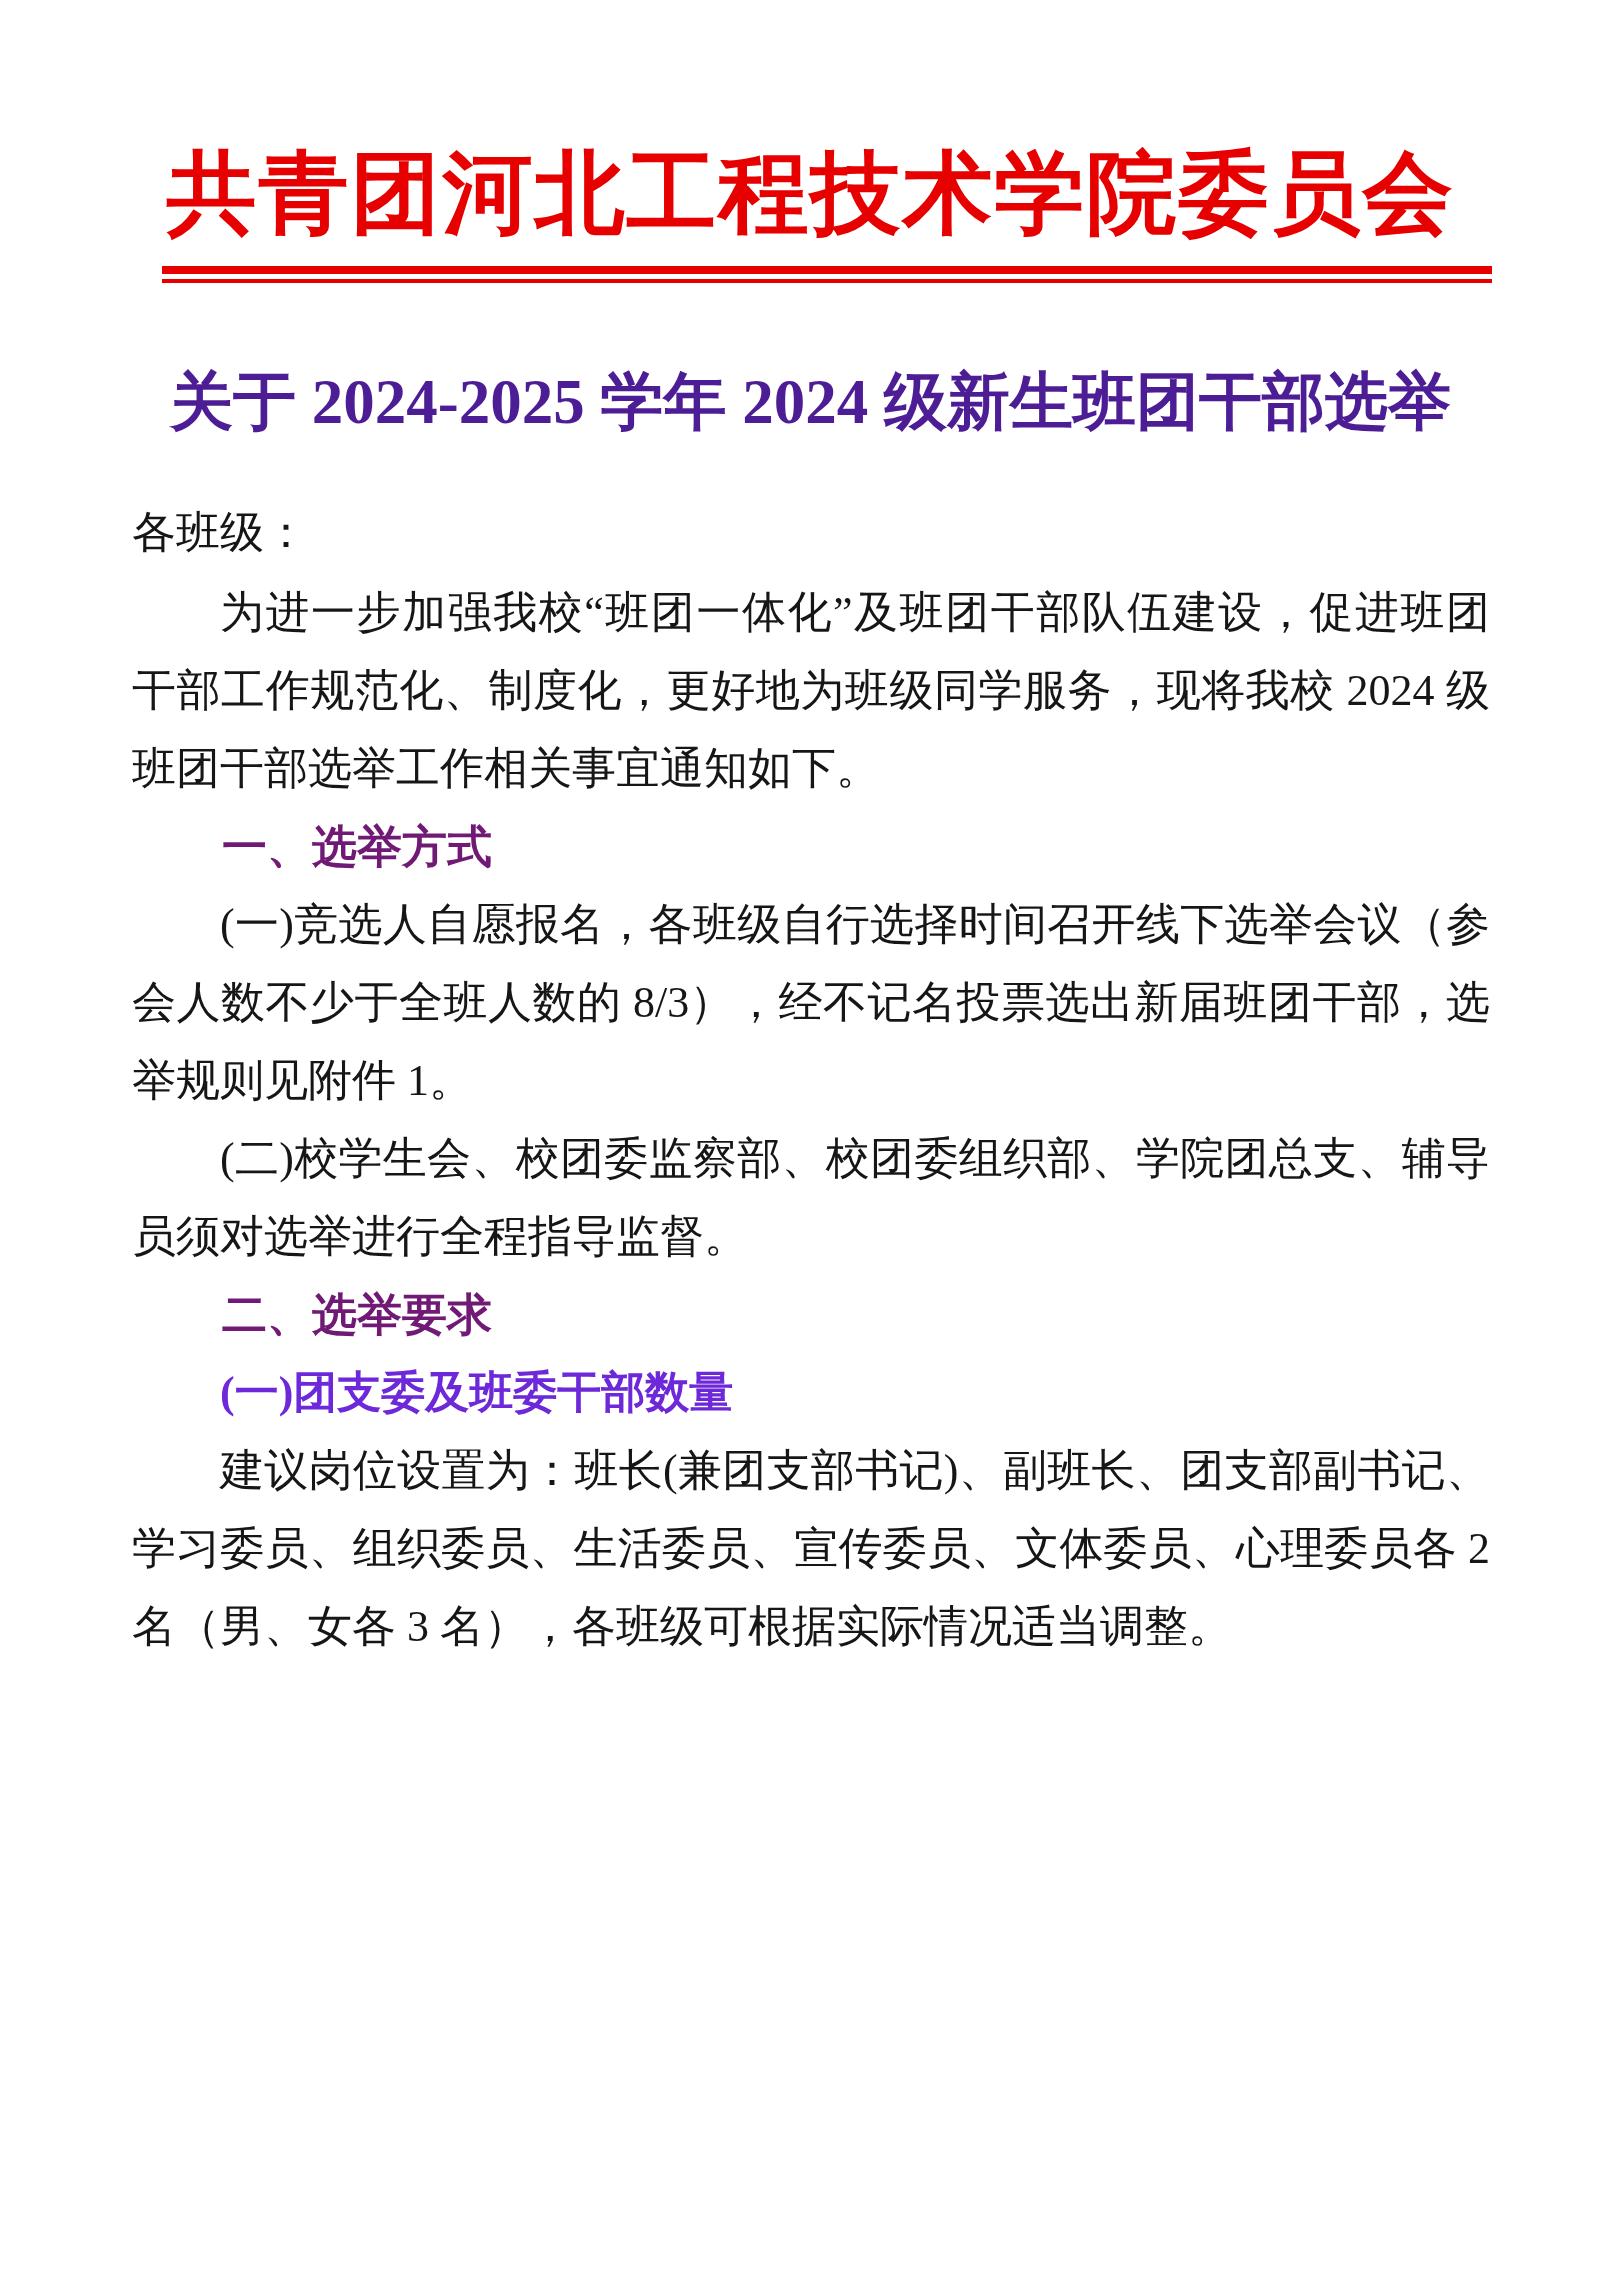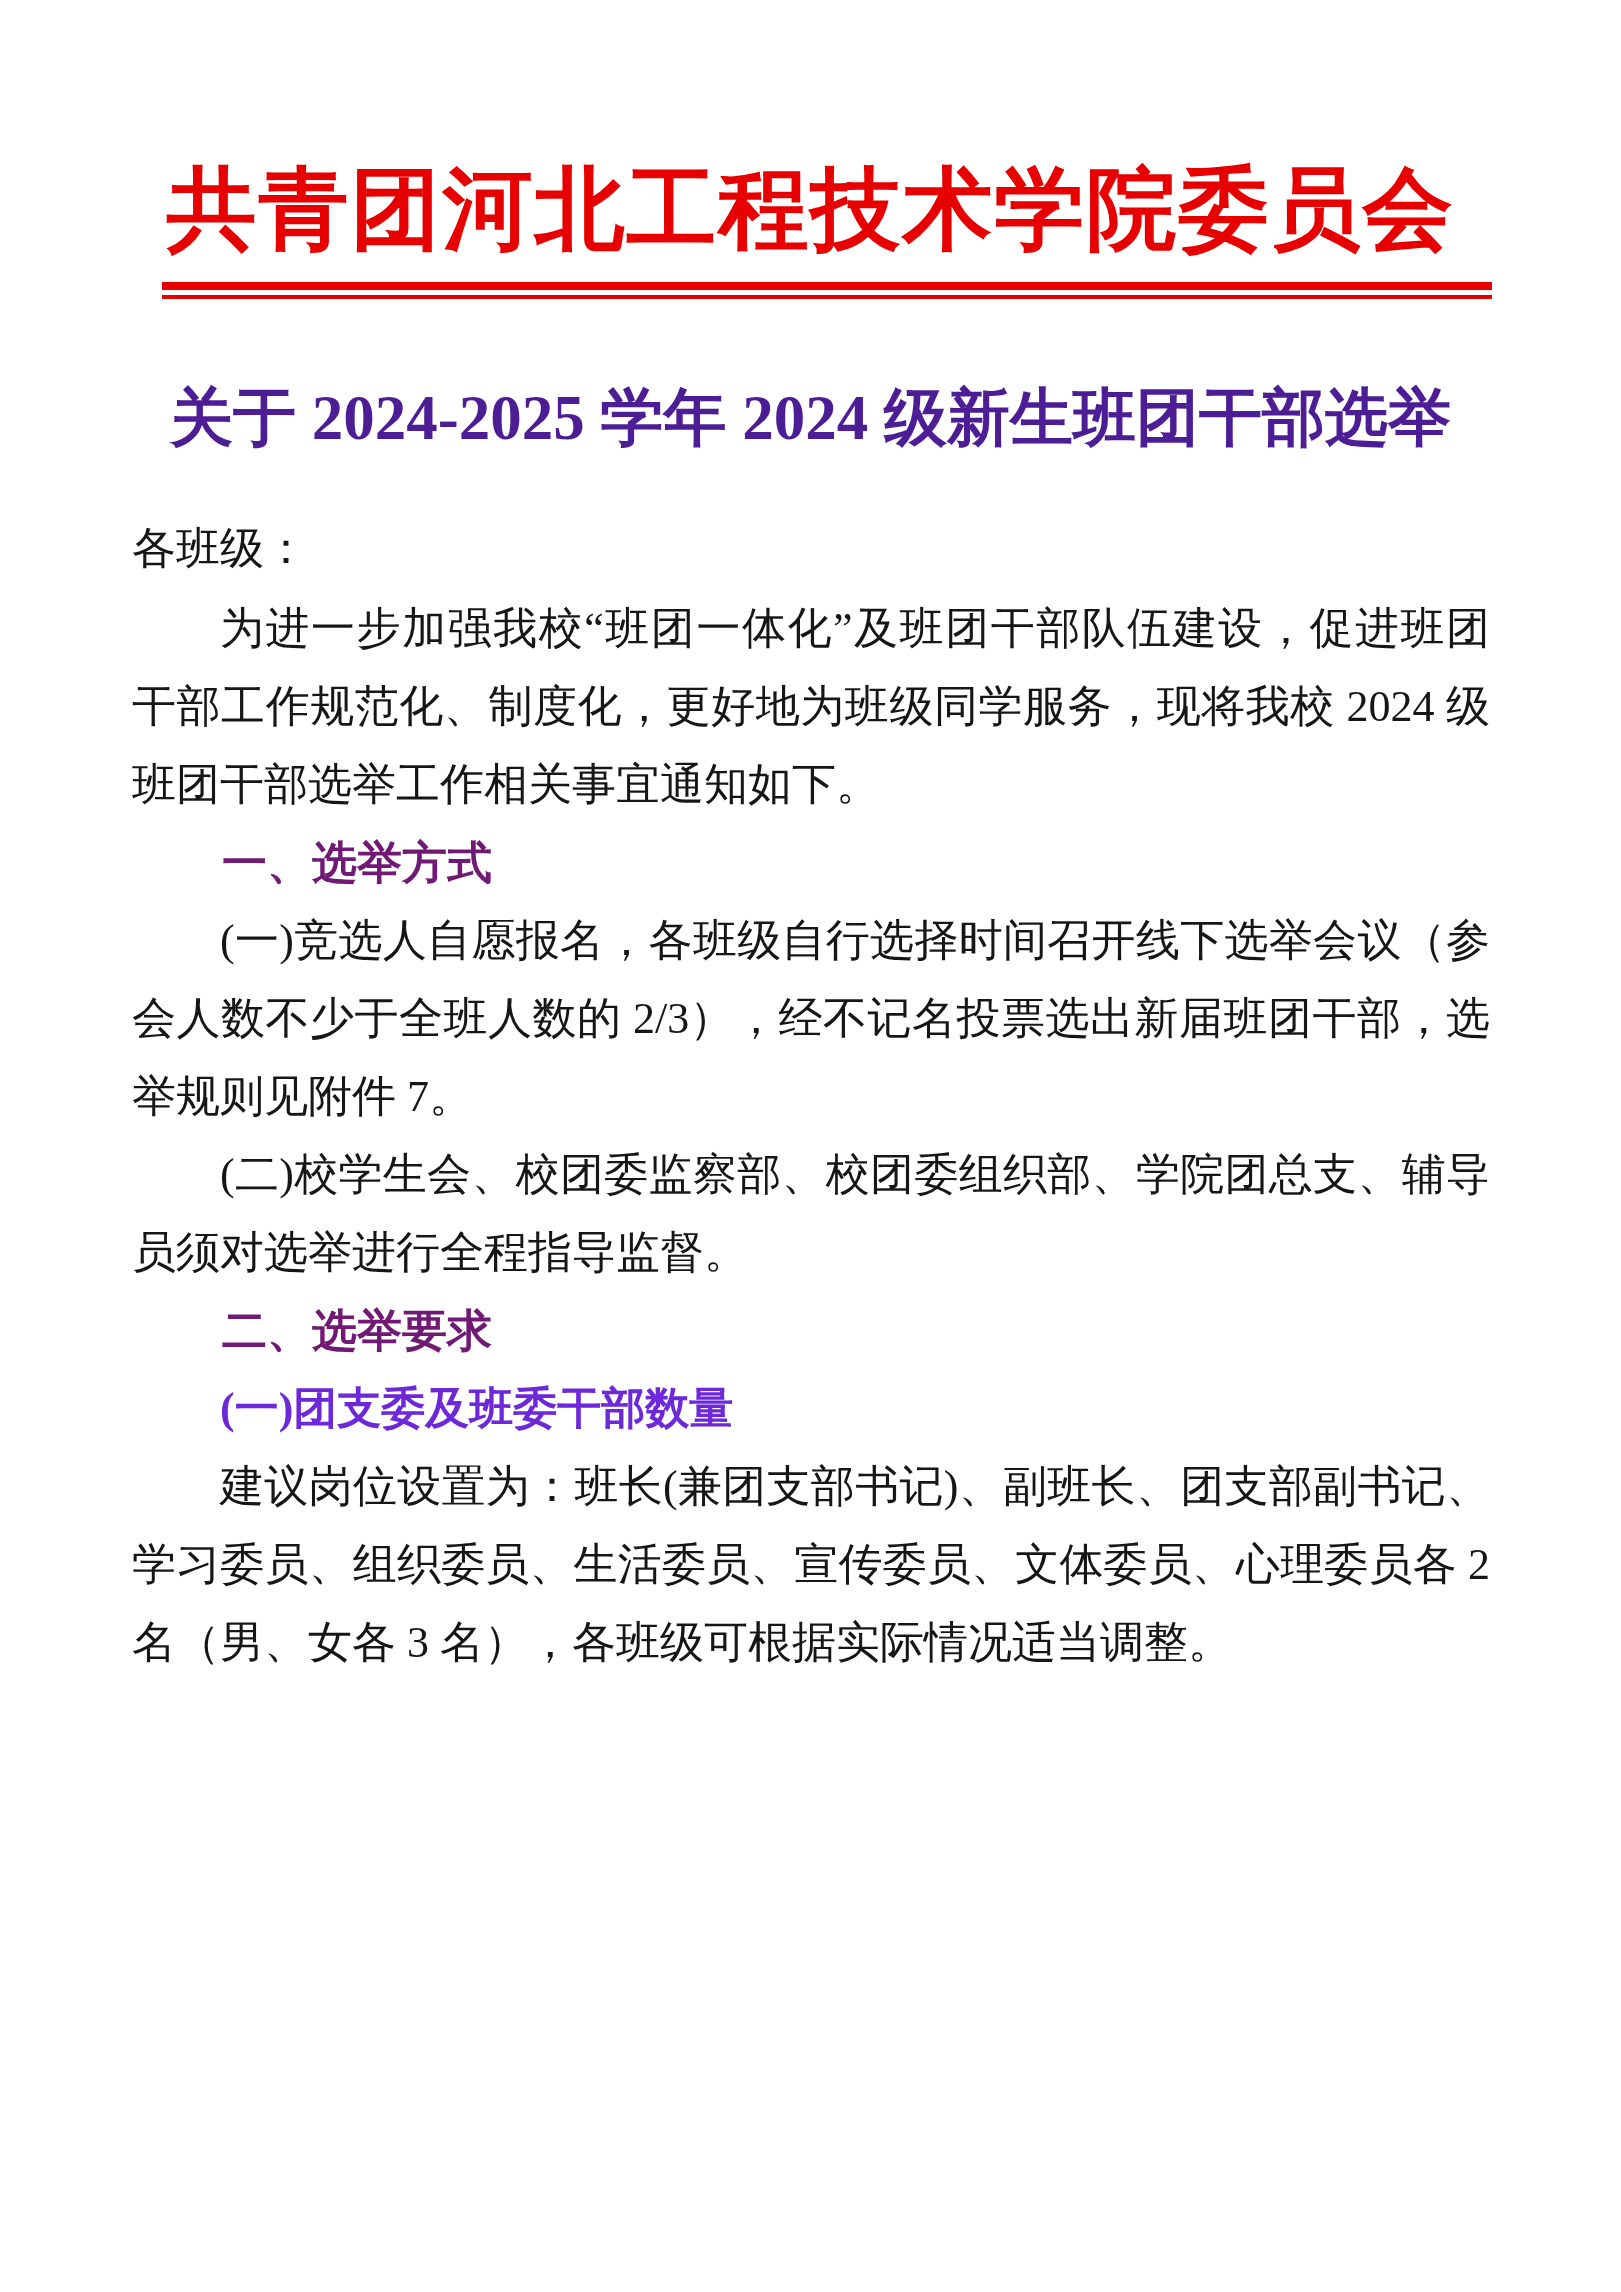--- a/index.html
+++ b/index.html
@@ -2,21 +2,21 @@
 <html lang="zh" style="--accent: #e60000;"><head>
 <meta charset="utf-8">
 <style>
   :root { --accent: #e60000; --ink: #111111; }
   * { box-sizing: border-box; }
   html, body { margin: 0; padding: 0; background: #ffffff; }
   .page {
     position: relative;
     width: 1621px;
     height: 1909px;
-    margin: 16px auto;
+    margin: 0 auto;
     background: #ffffff;
     overflow: hidden;
     font-family: "Liberation Serif", "DejaVu Serif", serif;
     color: var(--ink);
   }
   
   .doc-header { padding-top: 135px; text-align: center; }
   .org-title {
     display: inline-block;
     color: var(--accent);
@@ -81,21 +81,21 @@
     <div>关于 2024-2025 学年 2024 级新生班团干部选举</div>
   </div>
 
   <div class="doc-body">
     <p class="salutation">各班级：</p>
 
     <p class="para">为进一步加强我校“班团一体化”及班团干部队伍建设，促进班团干部工作规范化、制度化，更好地为班级同学服务，现将我校 2024 级班团干部选举工作相关事宜通知如下。</p>
 
     <p class="section-heading">一、选举方式</p>
 
-    <p class="para">(一)竞选人自愿报名，各班级自行选择时间召开线下选举会议（参会人数不少于全班人数的 2/3），经不记名投票选出新届班团干部，选举规则见附件 7。</p>
+    <p class="para">(一)竞选人自愿报名，各班级自行选择时间召开线下选举会议（参会人数不少于全班人数的 8/3），经不记名投票选出新届班团干部，选举规则见附件 1。</p>
 
     <p class="para">(二)校学生会、校团委监察部、校团委组织部、学院团总支、辅导员须对选举进行全程指导监督。</p>
 
     <p class="section-heading">二、选举要求</p>
 
     <p class="sub-heading">(一)团支委及班委干部数量</p>
 
 
     <p class="para">建议岗位设置为：班长(兼团支部书记)、副班长、团支部副书记、学习委员、组织委员、生活委员、宣传委员、文体委员、心理委员各 2 名（男、女各 3 名），各班级可根据实际情况适当调整。</p>
   </div>

